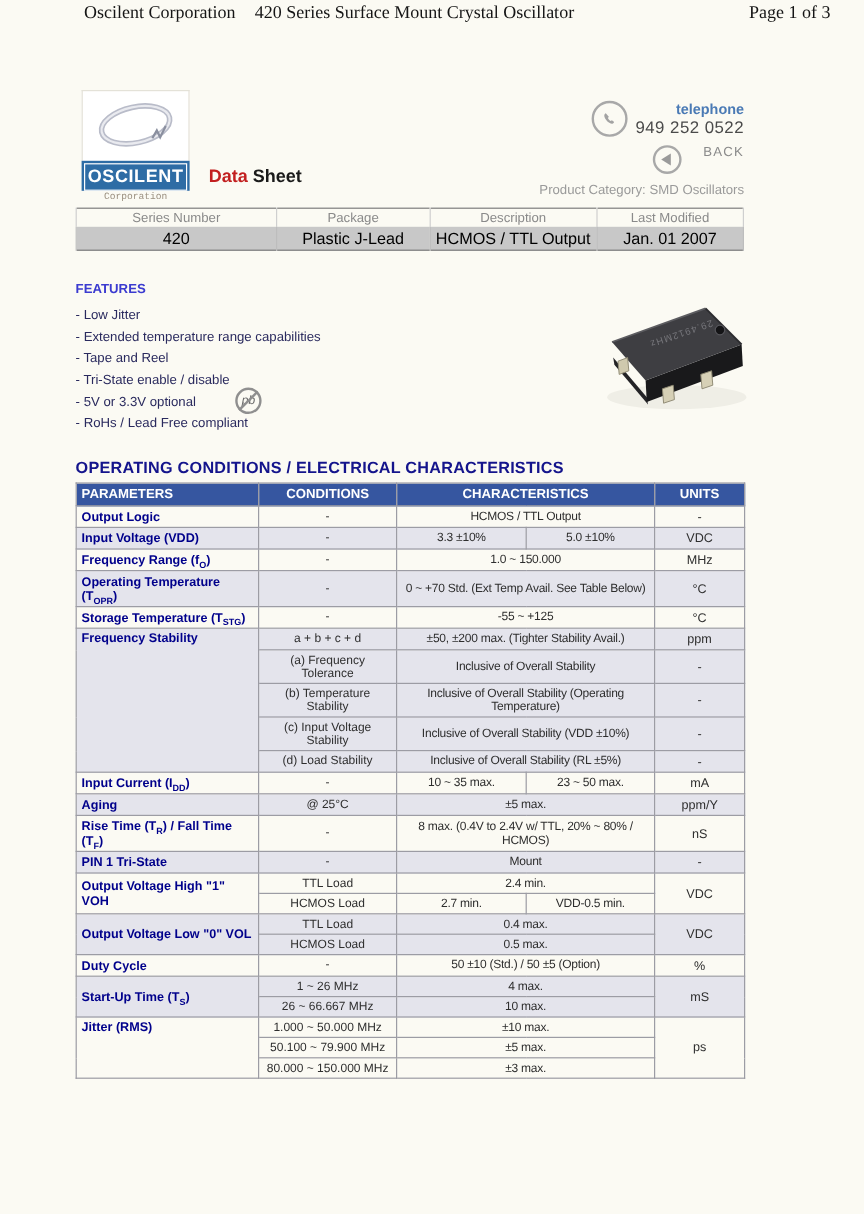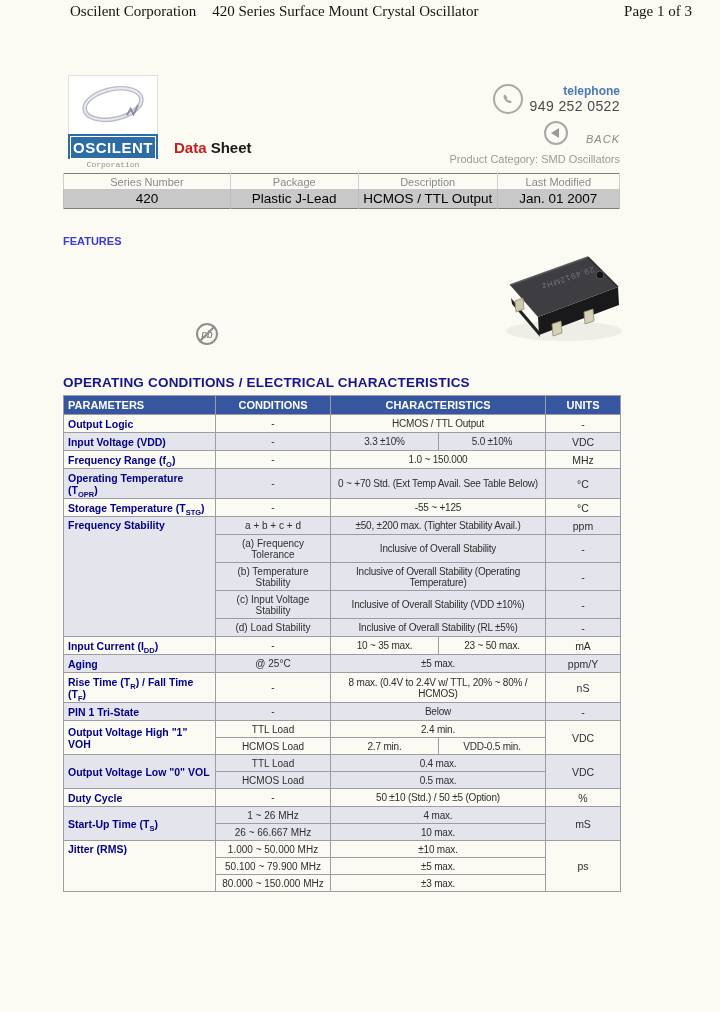--- a/index.html
+++ b/index.html
@@ -29,21 +29,21 @@
   .datasheet-label{position:absolute;left:174px;top:139px;font-size:15px;font-weight:bold;color:#1a1a1a;}
   .datasheet-label .red{color:var(--accent-red,#c21f1f);}
 
   .tel-block{position:absolute;top:84px;right:100px;display:flex;align-items:center;gap:7px;}
   .icon-circle{width:26px;height:26px;border:2px solid #a8a8a8;border-radius:50%;
     display:flex;align-items:center;justify-content:center;background:transparent;}
   .tel-text{text-align:right;}
   .tel-label{color:#4a7ab5;font-weight:bold;font-size:12px;}
   .tel-number{color:#4a4a4a;font-size:14px;letter-spacing:.4px;}
 
-  .back-block{position:absolute;top:121px;right:100px;display:flex;align-items:flex-end;gap:18px;cursor:pointer;font-style:italic;}
+  .back-block{position:absolute;top:121px;right:100px;display:flex;align-items:flex-start;gap:18px;cursor:pointer;}
   .back-circle{width:20px;height:20px;border:2px solid #a8a8a8;border-radius:50%;
     display:flex;align-items:center;justify-content:center;}
   .back-tri{width:0;height:0;border-top:5px solid transparent;border-bottom:5px solid transparent;
     border-right:8px solid #9a9a9a;margin-right:2px;}
   .back-label{color:#8a8a8a;font-size:11px;letter-spacing:1px;}
 
   .category{position:absolute;top:153px;right:100px;font-size:11px;color:#9a9a9a;}
 
   
   .series-table{width:557px;margin-left:63px;border-collapse:collapse;border:1px solid #7d7d7d;}
@@ -151,20 +151,28 @@
       <td>Plastic J-Lead</td>
       <td>HCMOS / TTL Output</td>
       <td>Jan. 01 2007</td>
     </tr>
   </tbody>
 </table>
 
 <div class="features-row">
   <div class="features">
     <div class="features-title">FEATURES</div>
+    <ul>
+        <li>- Low Jitter</li>
+        <li>- Extended temperature range capabilities</li>
+        <li>- Tape and Reel</li>
+        <li>- Tri-State enable / disable</li>
+        <li>- 5V or 3.3V optional</li>
+        <li>- RoHs / Lead Free compliant</li>
+      </ul>
     <div class="pbfree">
       <span>pb</span>
     </div>
   </div>
   <div class="product-photo">
     <svg width="150" height="110" viewBox="0 0 150 110">
       <ellipse cx="76" cy="88" rx="58" ry="10" fill="#efeee6"></ellipse>
       <polygon points="23,55 51,88 52,94 24,61" fill="#232326"></polygon>
       <polygon points="50,74 130,44 131,62 51,92" fill="#19191b"></polygon>
       <polygon points="22,42 100,14 130,44 50,74" fill="#3e3e42"></polygon>
@@ -270,21 +278,21 @@
       </tr>
       <tr>
         <td class="param" rowspan="1">Rise Time (T<sub>R</sub>) / Fall Time (T<sub>F</sub>)</td>
         <td class="cond">-</td>
         <td class="char" colspan="2">8 max. (0.4V to 2.4V w/ TTL, 20% ~ 80% / HCMOS)</td>
         <td class="units">nS</td>
       </tr>
       <tr class="shaded">
         <td class="param" rowspan="1">PIN 1 Tri-State</td>
         <td class="cond">-</td>
-        <td class="char" colspan="2">Below</td>
+        <td class="char" colspan="2">Mount</td>
         <td class="units">-</td>
       </tr>
       <tr>
         <td class="param" rowspan="2">Output Voltage High "1" VOH</td>
         <td class="cond">TTL Load</td>
         <td class="char" colspan="2">2.4 min.</td>
         <td class="units" rowspan="2">VDC</td>
       </tr>
       <tr>
         <td class="cond">HCMOS Load</td>

